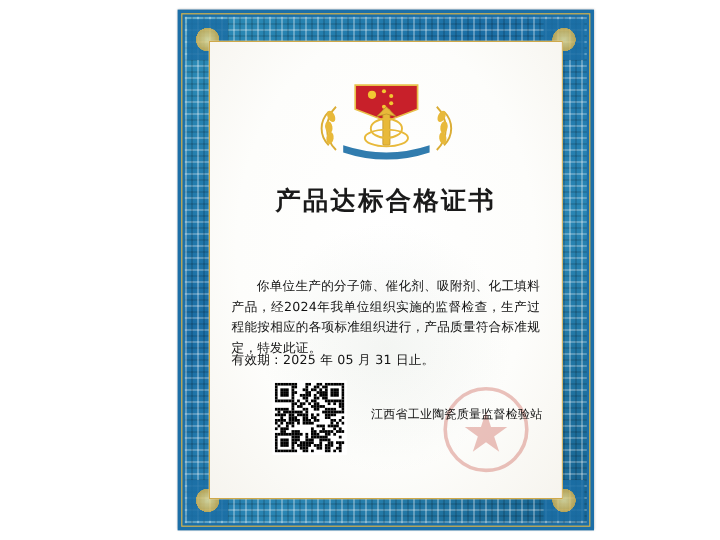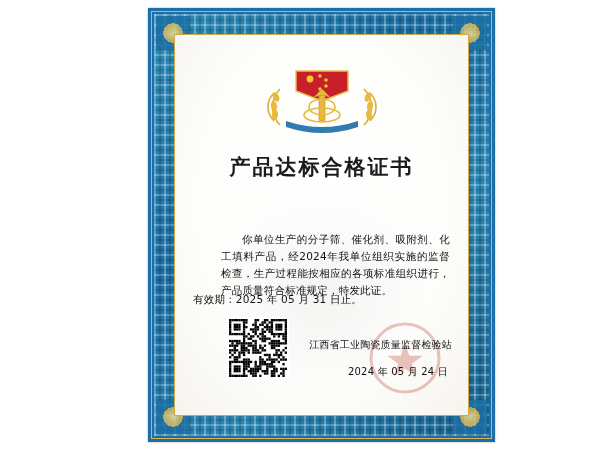--- a/index.html
+++ b/index.html
@@ -163,21 +163,20 @@
     position: absolute;
     left: 18px;
     right: 18px;
     top: 196px;
     font-size: 10.5px;
     line-height: 17px;
     color: #111;
     text-align: justify;
     text-indent: 21px;
     letter-spacing: 0.2px;
-    margin-left: 28px;
   }
 
   .validity {
     position: absolute;
     left: 18px;
     top: 258px;
     font-size: 10.5px;
     color: #111;
     letter-spacing: 0.2px;
   }
@@ -648,18 +647,17 @@
 
       <div class="seal">
         <svg viewBox="0 0 74 74" width="74" height="74" xmlns="http://www.w3.org/2000/svg">
           <circle cx="37" cy="37" r="34" fill="none" stroke="#c0392b" stroke-width="3"></circle>
           <path d="M37 22 l4.2 12.8 13.5 0 -10.9 7.9 4.2 12.8 -11-7.9 -11 7.9 4.2-12.8 -10.9-7.9 13.5 0 z" fill="#c0392b"></path>
         </svg>
       </div>
 
       <div class="issuer">江西省工业陶瓷质量监督检验站</div>
 
-      <div class="issue-date">2024 年 05 月 24 日</div>
 
     </div>
   </div>
 
 </div>
 
 </body></html>

